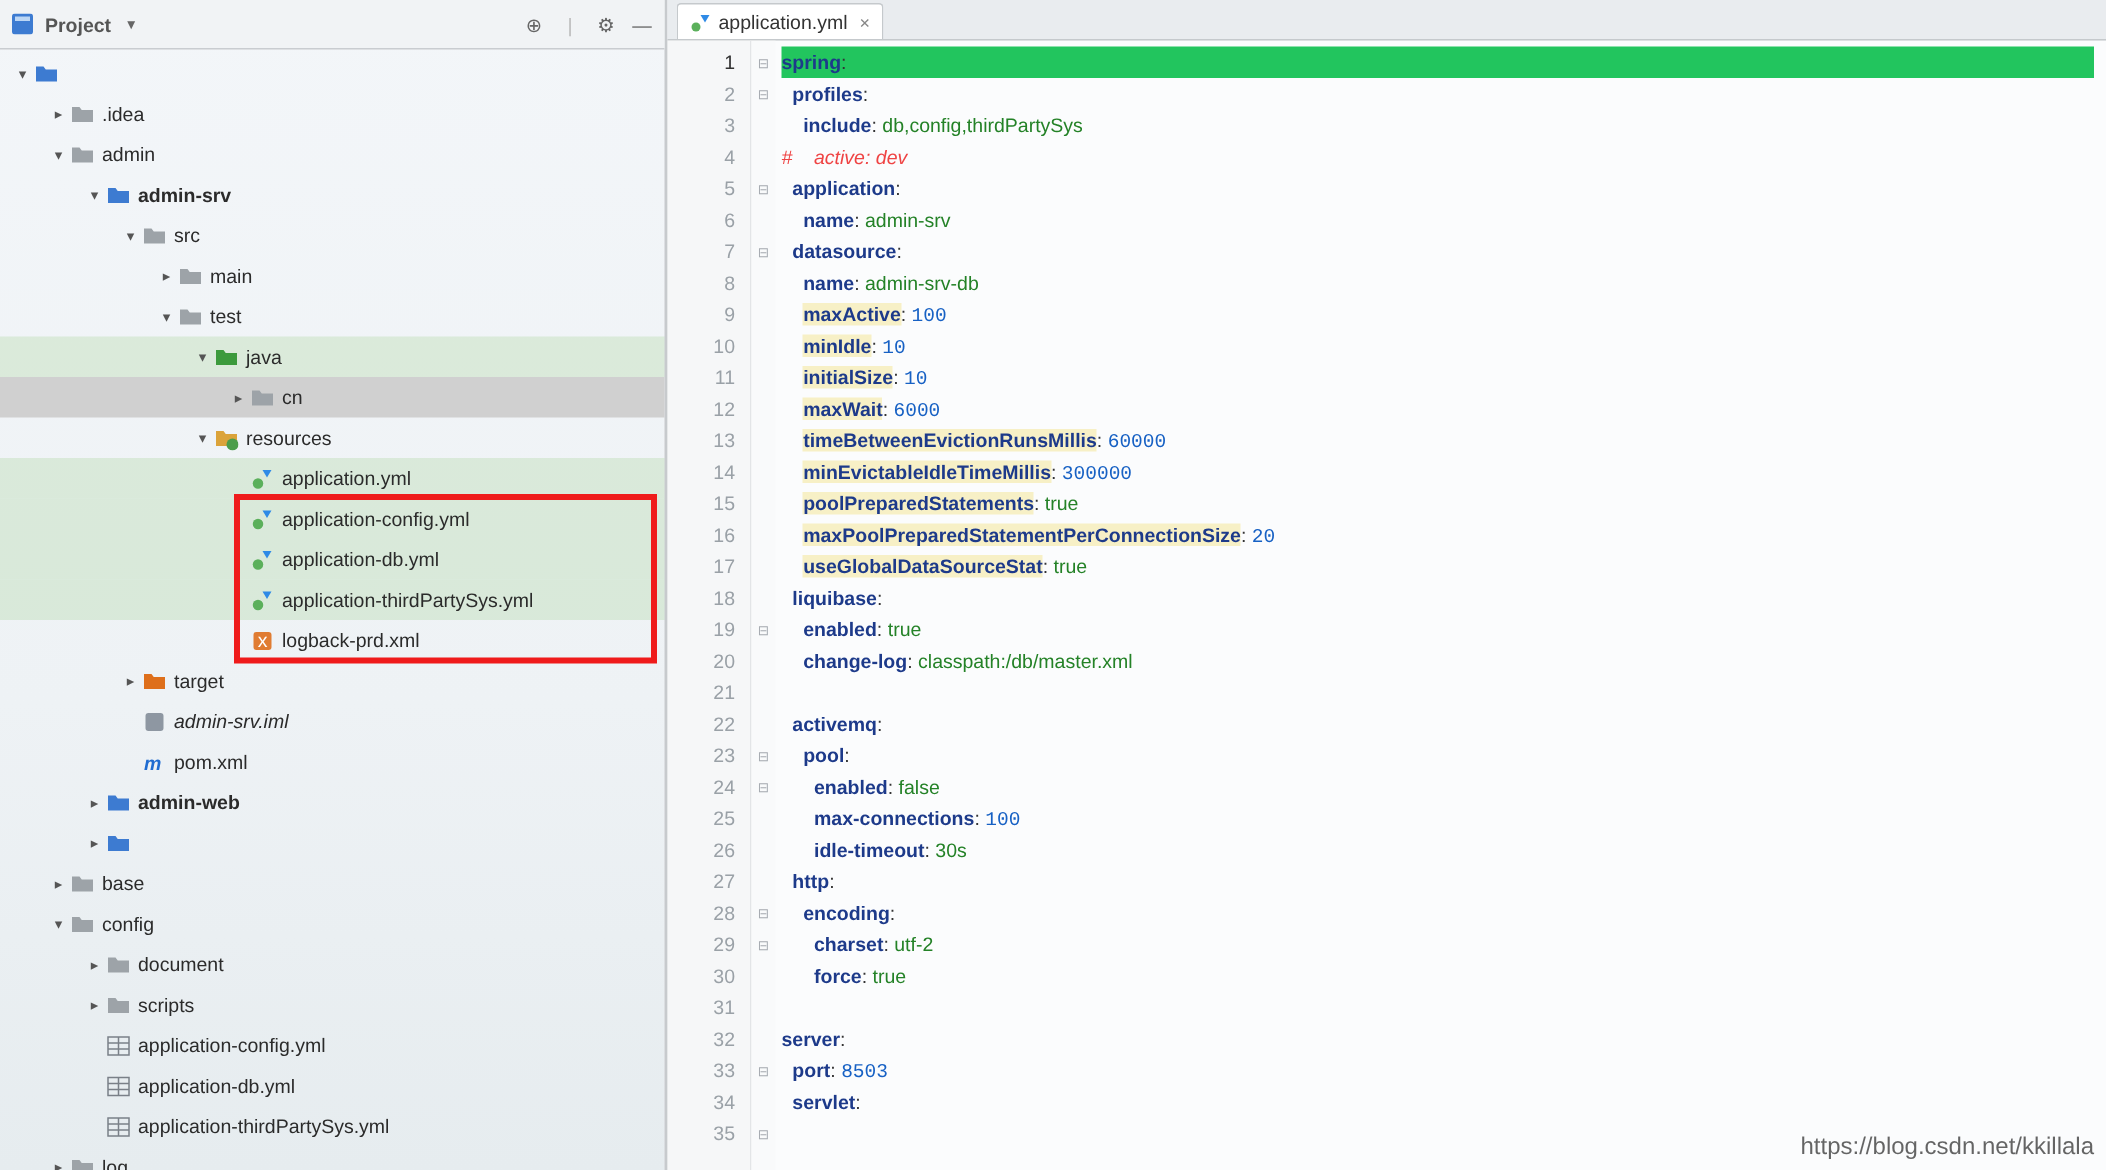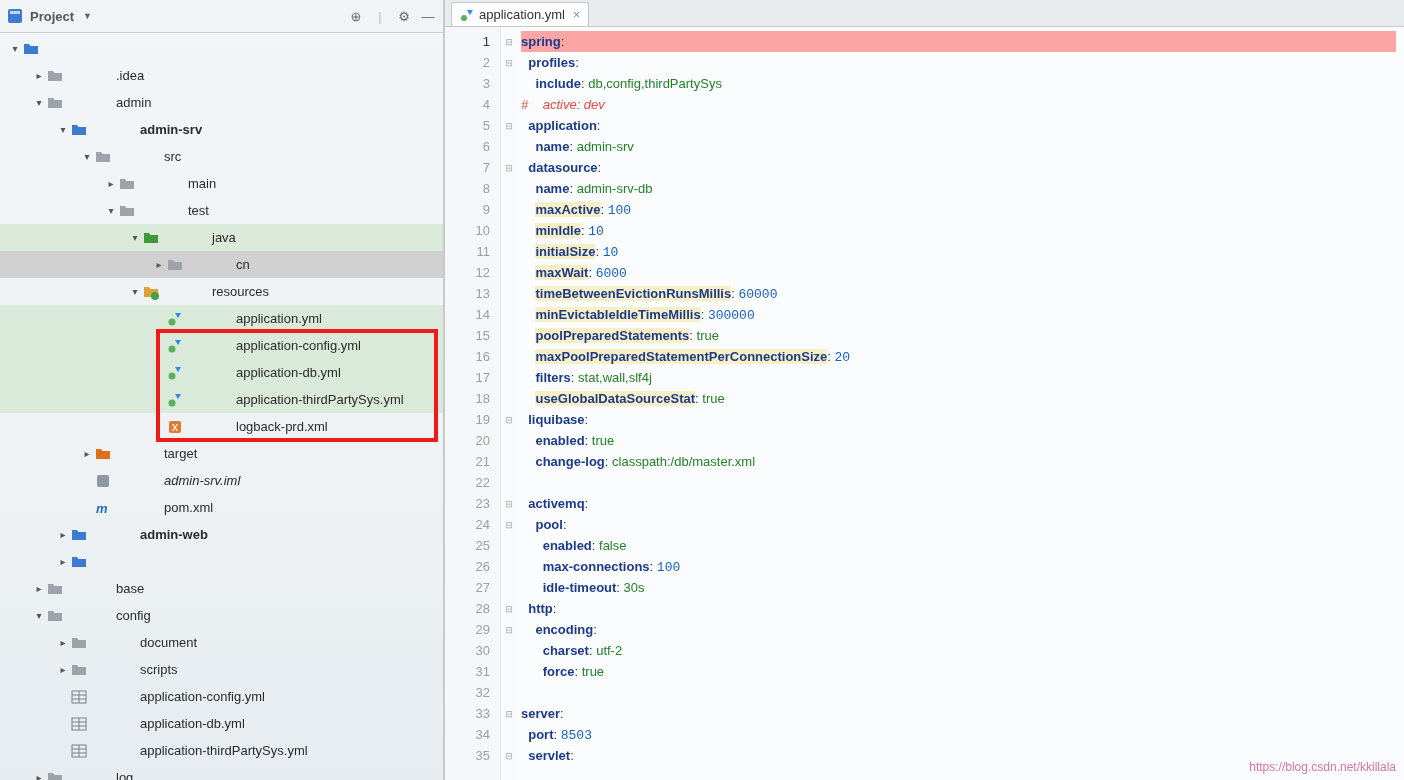--- a/index.html
+++ b/index.html
@@ -11,21 +11,21 @@
 .project-header { height: 27px; display: flex; align-items: center; padding: 16px 6px; border-bottom: 1px solid #c9ccd0; background: #f1f3f5; gap:6px;}
 .project-header .title { font-weight: 600; color:#555;}
 .project-header .spacer { flex:1;}
 .project-header .icon-btn { width:18px; height:18px; display:flex; align-items:center; justify-content:center; color:#666; cursor:pointer;}
 .tree { flex:1; overflow:auto; padding-top:2px; user-select:none;}
 .tree-row { height:27px; display:flex; align-items:center; white-space:nowrap; cursor:pointer; position:relative;}
 .tree-row.selected { background:#d0d0d0;}
 .tree-row.hl-green { background:rgba(143,200,120,0.22);}
 .tree-row .arrow { width:14px; text-align:center; color:#555; font-size:10px;}
 .tree-row .icon { width:18px; height:18px; margin-right:4px; display:flex; align-items:center; justify-content:center;}
-.tree-row .label { color:#2b2b2b;margin-left:48px;}
+.tree-row .label { color:#2b2b2b;}
 .tree-row .bold { font-weight:700;}
 .tree-row .redact { background:#c6c6c6; color:transparent; border-radius:2px;}
 .folder { fill:#9da3a8;}
 .folder-blue { fill:#3d7bd1;}
 .folder-green { fill:#3c9a3c;}
 .folder-orange { fill:#de6f1b;}
 
 .redbox { position:absolute; border:4px solid #ef1b1b; pointer-events:none; z-index:5; }
 
 
@@ -40,22 +40,22 @@
 .fold-col { width:16px; background:#f9fafb; padding-top:4px;}
 .fold-col .fold { height:21px; display:flex; align-items:center; justify-content:center; color:#a6abb1; font-size:9px;}
 .code { flex:1; padding:4px 8px 4px 4px; font-size:13.5px; font-family:"JetBrains Mono","Consolas",monospace;}
 .code .line { height:21px; line-height:21px; white-space:pre;}
 .tk-key { color:#1d3a8a; font-weight:700;}
 .tk-key-hl { color:#1d3a8a; font-weight:700; background:#f7f0c6;}
 .tk-colon { color:#333;}
 .tk-val { color:#248227; font-weight:400;}
 .tk-num { color:#1761c4;font-family:Liberation Mono, monospace;}
 .tk-cmt { color:#ef4444; font-style:italic;}
-.line.curr { background:#fca5a5;}
-.watermark { position:absolute; right:8px; bottom:6px; color:#be185d; font-size:12px; opacity:.6;}
+.line.curr { background:#22c55e;}
+.watermark { position:absolute; right:8px; bottom:6px; color:#000000; font-size:16px; opacity:.6;}
 .dropdown-caret { font-size:9px; color:#666; margin-left:3px;}
 svg { display:block;}
 </style>
 </head>
 <body>
 
 <div class="main-area">
 
   <div class="project-panel">
     <div class="project-header">
@@ -443,21 +443,20 @@
           <div class="line"><span>  </span><span class="tk-key">datasource</span><span class="tk-colon">:</span></div>
           <div class="line"><span>    </span><span class="tk-key">name</span><span class="tk-colon">: </span><span class="tk-val">admin-srv-db</span></div>
           <div class="line"><span>    </span><span class="tk-key-hl">maxActive</span><span class="tk-colon">: </span><span class="tk-num">100</span></div>
           <div class="line"><span>    </span><span class="tk-key-hl">minIdle</span><span class="tk-colon">: </span><span class="tk-num">10</span></div>
           <div class="line"><span>    </span><span class="tk-key-hl">initialSize</span><span class="tk-colon">: </span><span class="tk-num">10</span></div>
           <div class="line"><span>    </span><span class="tk-key-hl">maxWait</span><span class="tk-colon">: </span><span class="tk-num">6000</span></div>
           <div class="line"><span>    </span><span class="tk-key-hl">timeBetweenEvictionRunsMillis</span><span class="tk-colon">: </span><span class="tk-num">60000</span></div>
           <div class="line"><span>    </span><span class="tk-key-hl">minEvictableIdleTimeMillis</span><span class="tk-colon">: </span><span class="tk-num">300000</span></div>
           <div class="line"><span>    </span><span class="tk-key-hl">poolPreparedStatements</span><span class="tk-colon">: </span><span class="tk-val">true</span></div>
           <div class="line"><span>    </span><span class="tk-key-hl">maxPoolPreparedStatementPerConnectionSize</span><span class="tk-colon">: </span><span class="tk-num">20</span></div>
-          <div class="line"><span>    </span><span class="tk-key">filters</span><span class="tk-colon">: </span><span class="tk-val">stat,wall,slf4j</span></div>
           <div class="line"><span>    </span><span class="tk-key-hl">useGlobalDataSourceStat</span><span class="tk-colon">: </span><span class="tk-val">true</span></div>
           <div class="line"><span>  </span><span class="tk-key">liquibase</span><span class="tk-colon">:</span></div>
           <div class="line"><span>    </span><span class="tk-key">enabled</span><span class="tk-colon">: </span><span class="tk-val">true</span></div>
           <div class="line"><span>    </span><span class="tk-key">change-log</span><span class="tk-colon">: </span><span class="tk-val">classpath:/db/master.xml</span></div>
           <div class="line"><span></span></div>
           <div class="line"><span>  </span><span class="tk-key">activemq</span><span class="tk-colon">:</span></div>
           <div class="line"><span>    </span><span class="tk-key">pool</span><span class="tk-colon">:</span></div>
           <div class="line"><span>      </span><span class="tk-key">enabled</span><span class="tk-colon">: </span><span class="tk-val">false</span></div>
           <div class="line"><span>      </span><span class="tk-key">max-connections</span><span class="tk-colon">: </span><span class="tk-num">100</span></div>
           <div class="line"><span>      </span><span class="tk-key">idle-timeout</span><span class="tk-colon">: </span><span class="tk-val">30s</span></div>

